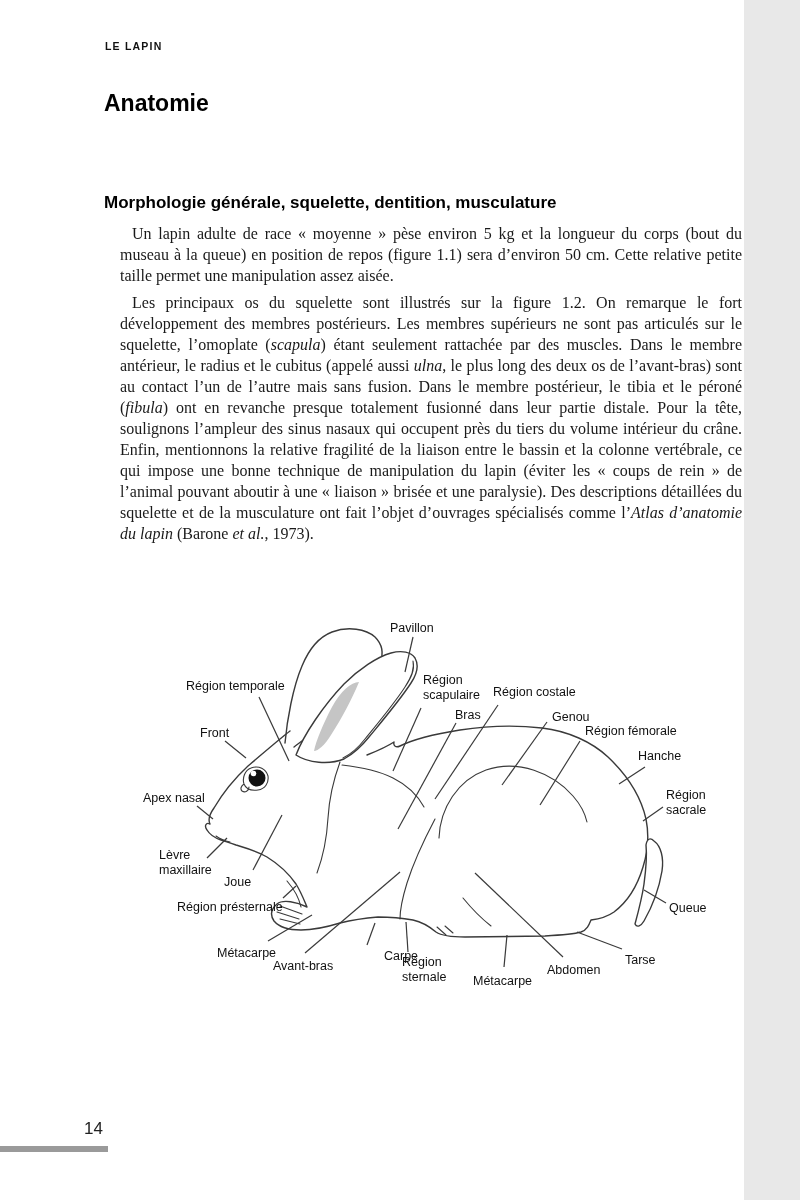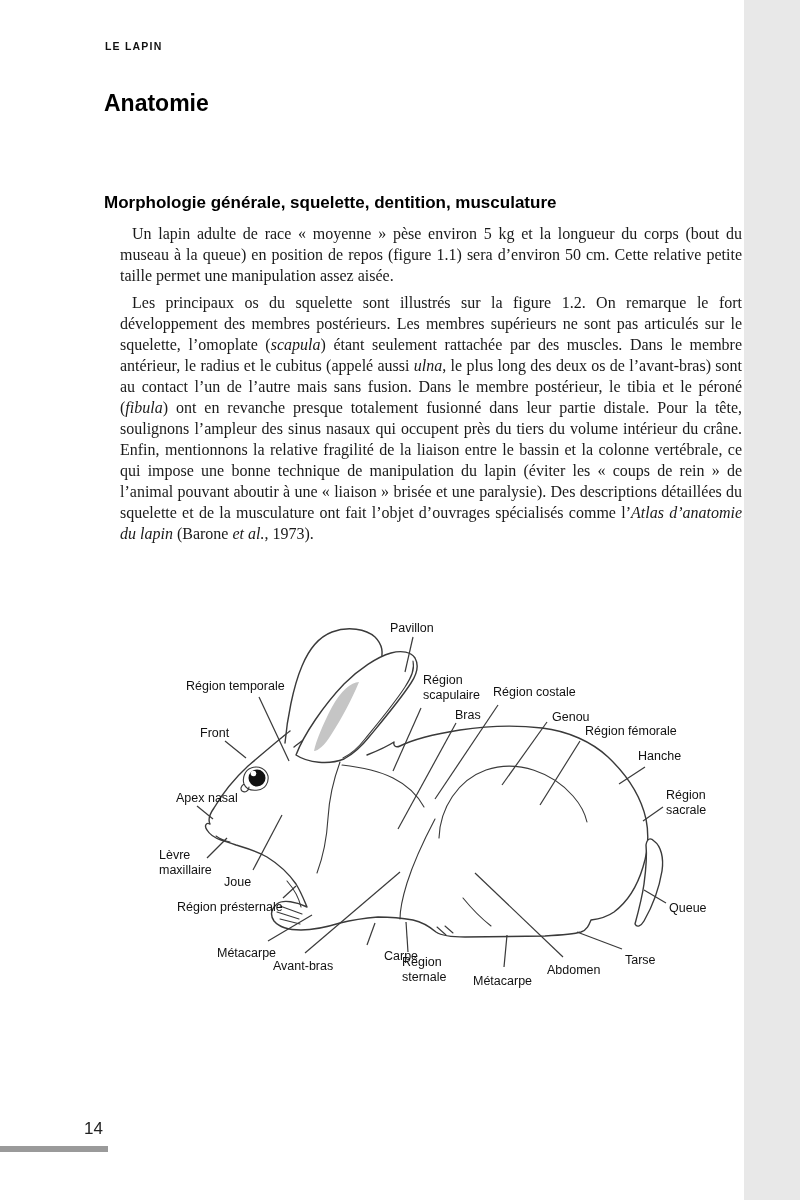--- a/index.html
+++ b/index.html
@@ -147,21 +147,21 @@
         <div class="fig-label" style="left: 70px; top: 111px;">Front</div>
         <div class="fig-label" style="left: 293px; top: 58px;">Région
 scapulaire</div>
         <div class="fig-label" style="left: 363px; top: 70px;">Région costale</div>
         <div class="fig-label" style="left: 325px; top: 93px;">Bras</div>
         <div class="fig-label" style="left: 422px; top: 95px;">Genou</div>
         <div class="fig-label" style="left: 455px; top: 109px;">Région fémorale</div>
         <div class="fig-label" style="left: 508px; top: 134px;">Hanche</div>
         <div class="fig-label" style="left: 536px; top: 173px;">Région
 sacrale</div>
-        <div class="fig-label" style="left: 13px; top: 176px; margin-left: 33px;">Apex nasal</div>
+        <div class="fig-label" style="left: 13px; top: 176px;">Apex nasal</div>
         <div class="fig-label" style="left: 29px; top: 233px;">Lèvre
 maxillaire</div>
         <div class="fig-label" style="left: 94px; top: 260px;">Joue</div>
         <div class="fig-label" style="left: 47px; top: 285px;">Région présternale</div>
         <div class="fig-label" style="left: 87px; top: 331px;">Métacarpe</div>
         <div class="fig-label" style="left: 143px; top: 344px;">Avant-bras</div>
         <div class="fig-label" style="left: 218px; top: 334px; margin-left: 36px;">Carpe</div>
         <div class="fig-label" style="left: 272px; top: 340px;">Région
 sternale</div>
         <div class="fig-label" style="left: 343px; top: 359px;">Métacarpe</div>

